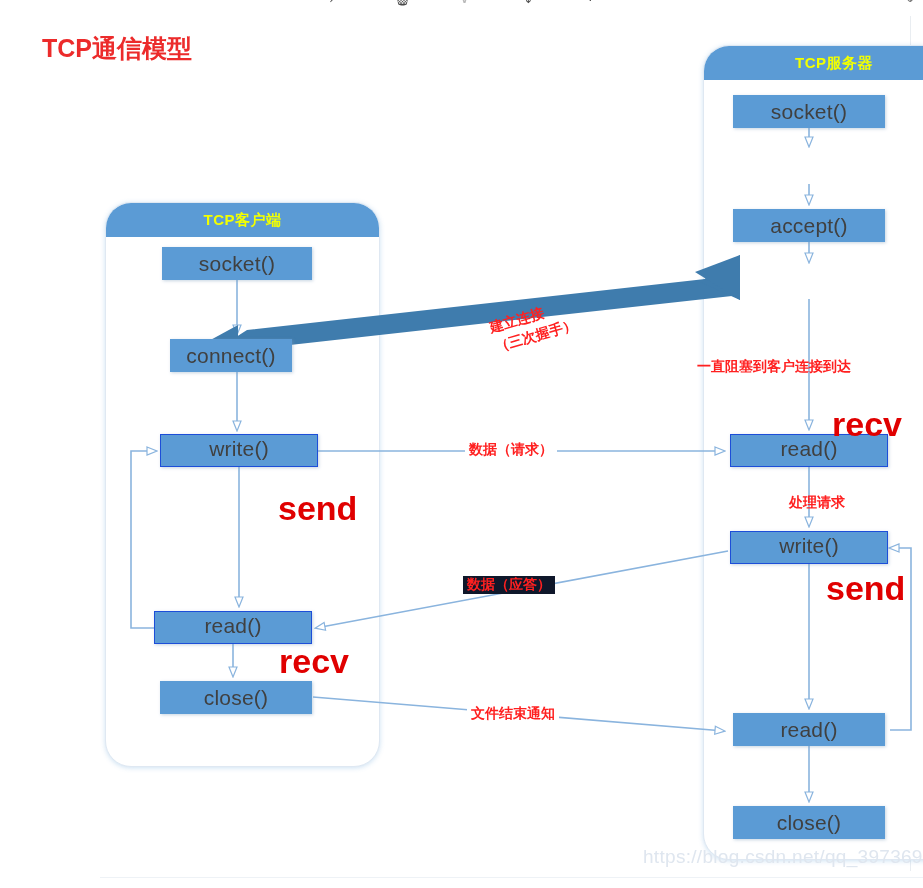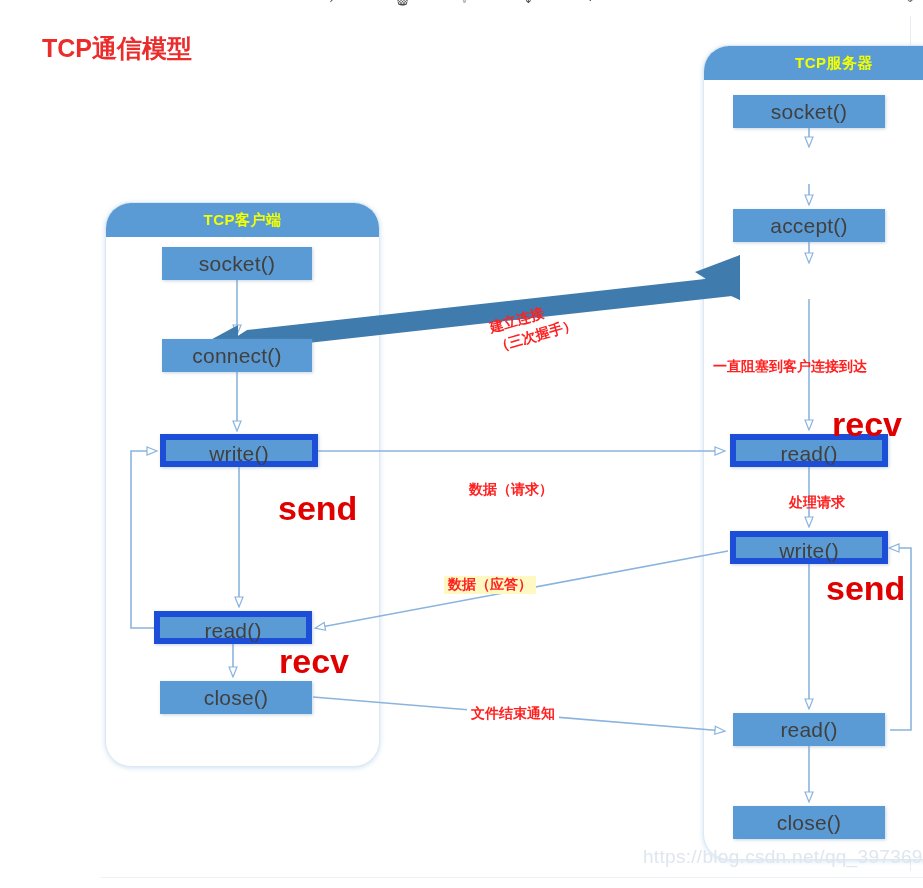--- a/index.html
+++ b/index.html
@@ -87,21 +87,21 @@
     color: #404040;
     font-size: 21px;
     text-align: center;
     line-height: 33px;
     height: 33px;
     box-sizing: border-box;
     box-shadow: 1px 1px 3px rgba(130,160,190,0.45);
     letter-spacing: 0.2px;
   }
   .pbox.hl {
-    border: 6px solid #1d4ed8;
+    border: 1px solid #1d4ed8;
     line-height: 27px;
   }
 
   
   .anno {
     position: absolute;
     color: #ff2020;
     font-size: 14px;
     font-weight: bold;
     white-space: nowrap;
@@ -201,44 +201,44 @@
 
     <g>
       <polygon points="205,357 247,330 732,276 732,296 253,349" fill="#3f7cad"></polygon>
       <polygon points="183,355 238,325 238,352" fill="#3f7cad"></polygon>
       <polygon points="740,255 740,300 700,282" fill="#3f7cad"></polygon>
       <polygon points="695,272 740,255 740,300" fill="#3f7cad"></polygon>
     </g>
   </svg>
 
   <div class="pbox" style="left:162px; top:247px; width:150px;">socket()</div>
-  <div class="pbox" style="left:162px; top:339px; width:150px;">connect()</div>
+  <div class="pbox" style="left:170px; top:339px; width:122px;">connect()</div>
   <div class="pbox hl" style="left:160px; top:434px; width:158px;">write()</div>
   <div class="pbox hl" style="left:154px; top:611px; width:158px;">read()</div>
   <div class="pbox" style="left:160px; top:681px; width:152px;">close()</div>
 
   <div class="anno big" style="left:278px; top:489px;">send</div>
   <div class="anno big" style="left:279px; top:642px;">recv</div>
 
   <div class="pbox" style="left:733px; top:95px; width:152px;">socket()</div>
   <div class="pbox" style="left:733px; top:209px; width:152px;">accept()</div>
   <div class="pbox hl" style="left:730px; top:434px; width:158px;">read()</div>
   <div class="pbox hl" style="left:730px; top:531px; width:158px;">write()</div>
   <div class="pbox" style="left:733px; top:713px; width:152px;">read()</div>
   <div class="pbox" style="left:733px; top:806px; width:152px;">close()</div>
 
-  <div class="anno" style="left:697px; top:358px;margin-left:16px;">一直阻塞到客户连接到达</div>
+  <div class="anno" style="left:697px; top:358px;">一直阻塞到客户连接到达</div>
   <div class="anno big" style="left:832px; top:405px;">recv</div>
   <div class="anno" style="left:789px; top:494px;">处理请求</div>
   <div class="anno big" style="left:826px; top:569px;">send</div>
 
   <div class="anno rot" style="left:487px; top:318px;">
     <div>建立连接</div>
     <div>（三次握手）</div>
   </div>
 
-  <div class="anno" style="left:465px; top:441px; background:#ffffff; padding:0 4px;margin-top:40px;">数据（请求）</div>
-  <div class="anno" style="left:444px; top:576px; background:#fef9c3; padding:0 4px;">数据（应答）</div>
+  <div class="anno" style="left:465px; top:441px; background:#ffffff; padding:0 4px;">数据（请求）</div>
+  <div class="anno" style="left:463px; top:576px; background:#0f172a; padding:0 4px;">数据（应答）</div>
   <div class="anno" style="left:467px; top:705px; background:#ffffff; padding:0 4px;text-align:center;">文件结束通知</div>
 
   <div id="watermark">https://blog.csdn.net/qq_39736982</div>
 
 </div>
 
 </body></html>

